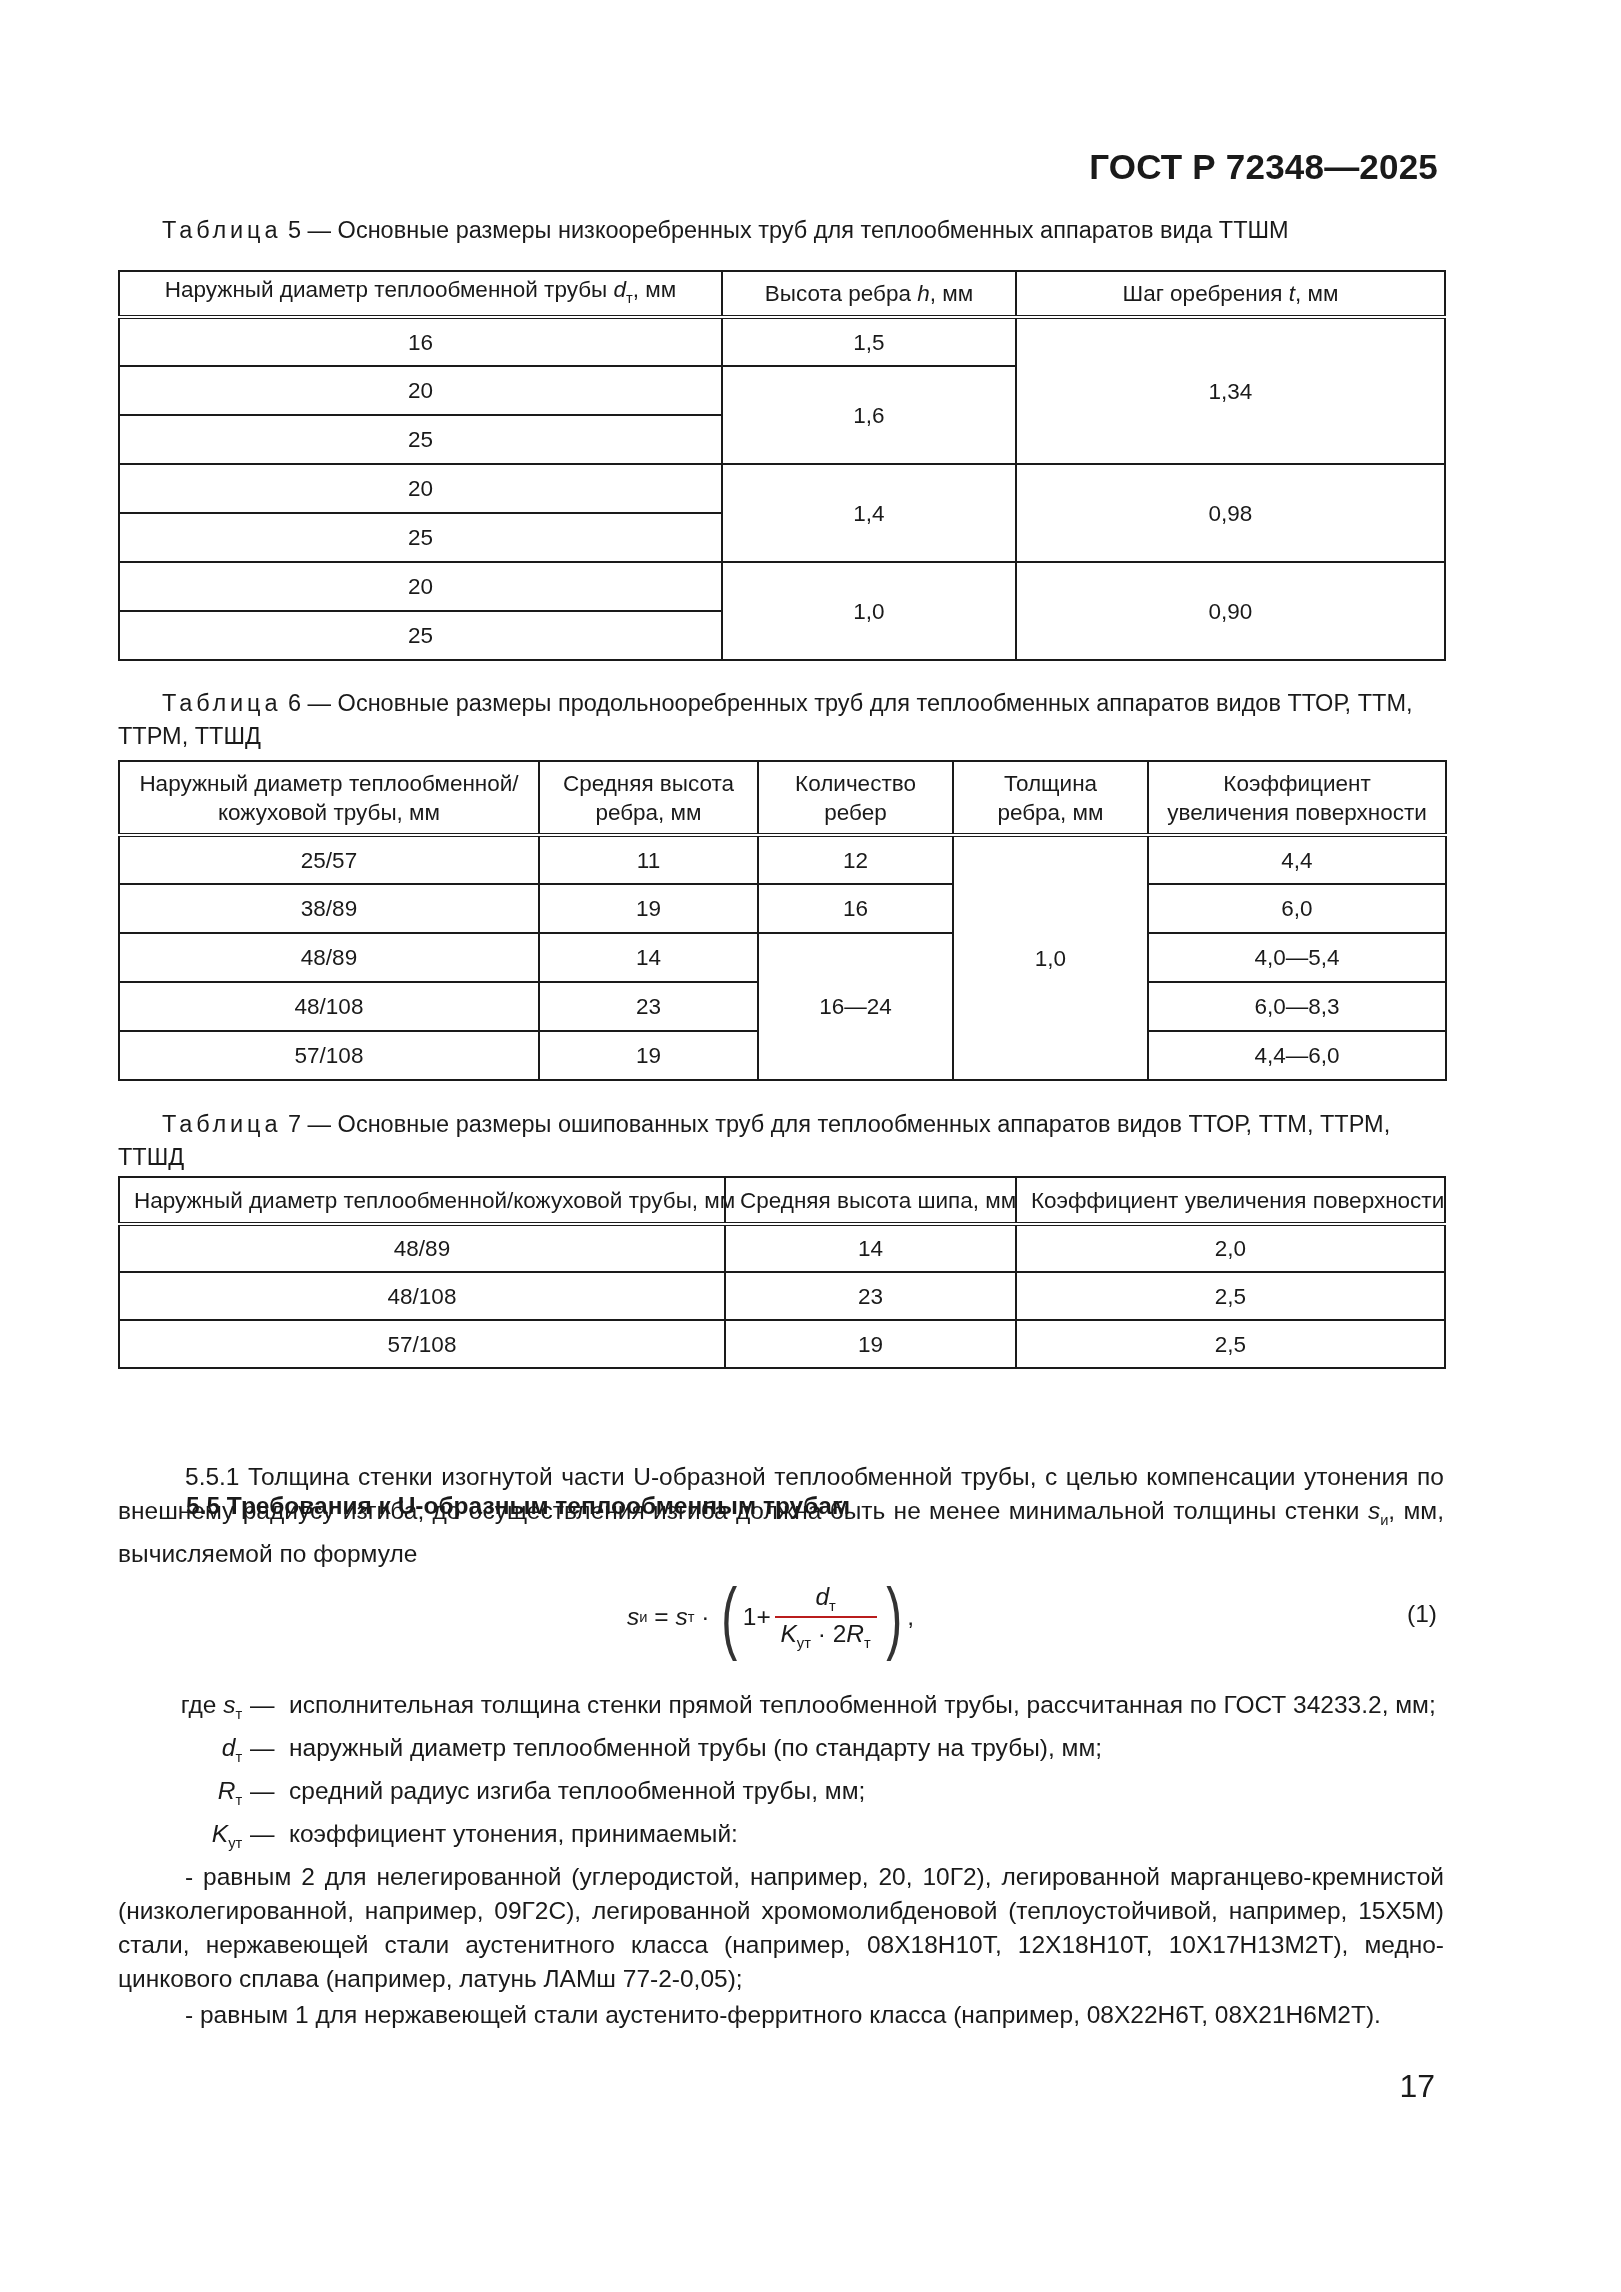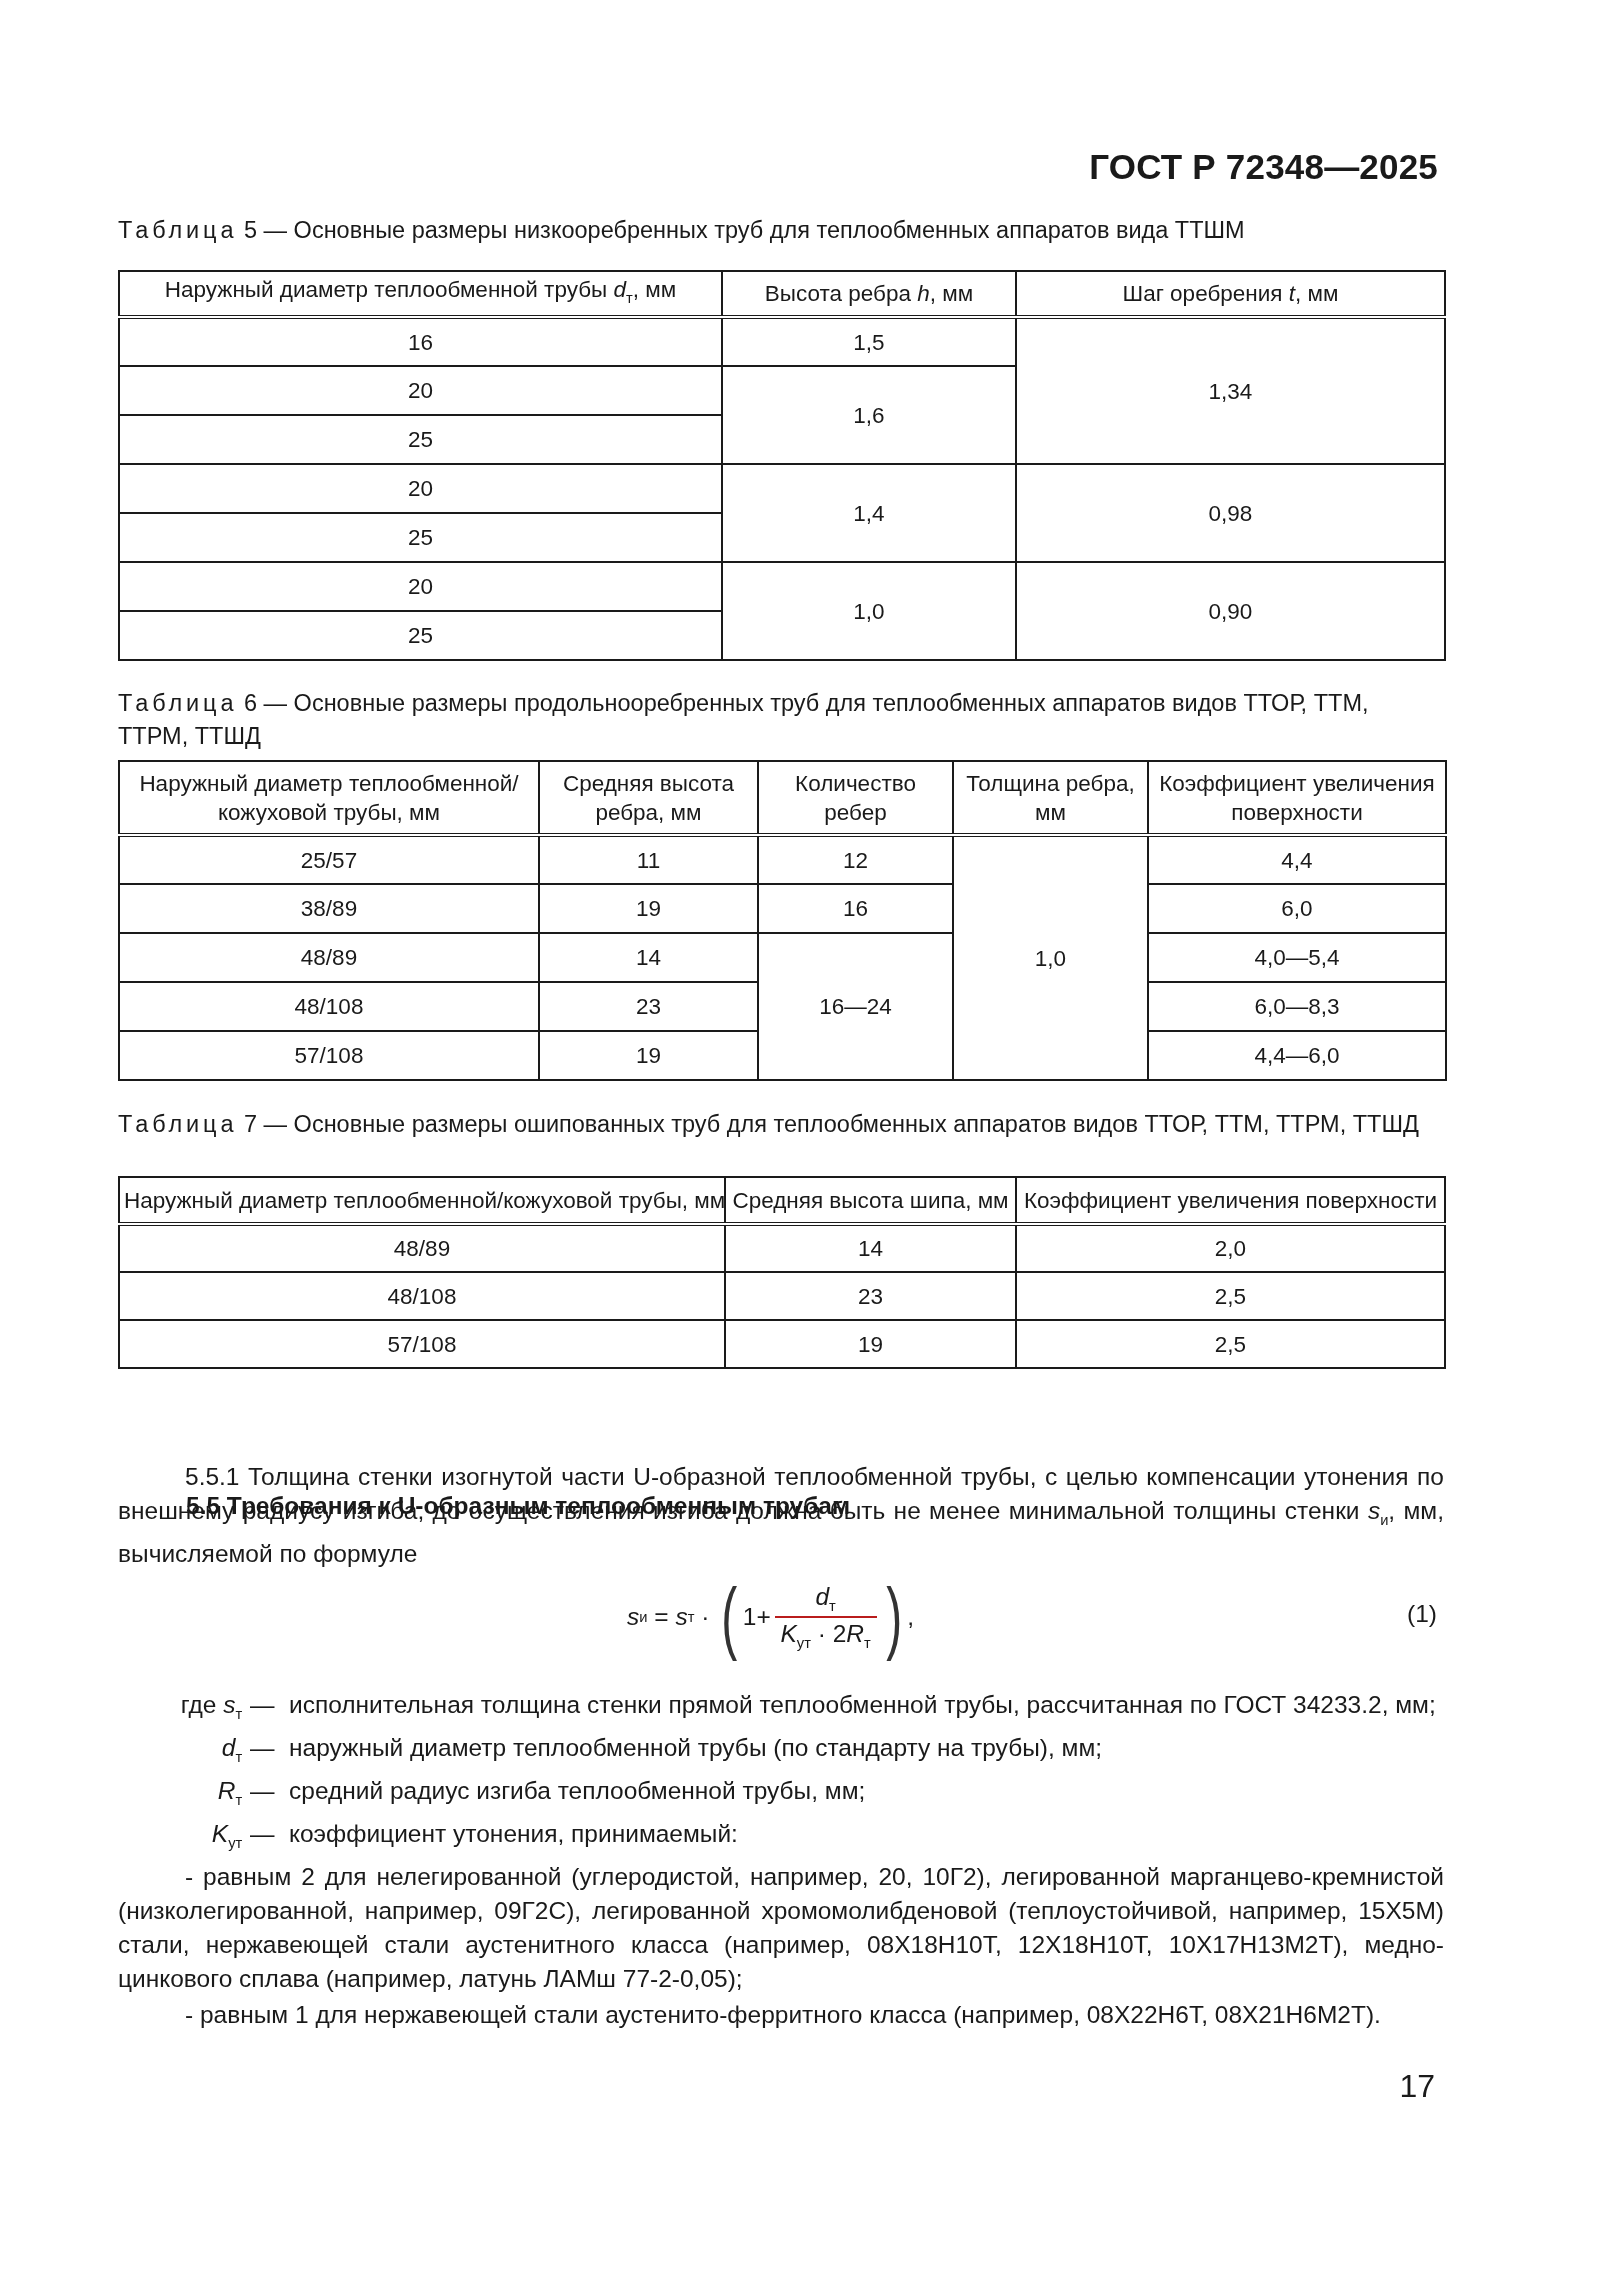--- a/index.html
+++ b/index.html
@@ -4,25 +4,25 @@
 <style>
   html, body { margin: 0; padding: 0; background: #ffffff; }
   body {
     width: 1621px; height: 2293px; position: relative; overflow: hidden;
     font-family: "Liberation Sans", "DejaVu Sans", sans-serif;
     color: #1a1a1a; font-size: 24.5px;
   }
   .abs { position: absolute; }
   .header-code { right: 183px; top: 147px; font-weight: bold; font-size: 35px; letter-spacing: 0.2px; }
   .caption { left: 118px; width: 1326px; font-size: 23.5px; line-height: 33px; }
-  .caption .sp { letter-spacing: 3.9px; }
+  .caption .sp { letter-spacing: 3.9px; margin-left: 44px; }
   table.doc { position: absolute; left: 118px; width: 1326px; border-collapse: collapse; table-layout: fixed; }
   table.doc td, table.doc th {
     border: 2px solid #1a1a1a; text-align: center; vertical-align: middle;
-    font-weight: normal; font-size: 22.5px; padding: 0 4px; line-height: 29px;
+    font-weight: normal; font-size: 22.5px; padding: 0 14px; line-height: 29px;
   }
   table.doc thead th { border-bottom: 4.9px double #1a1a1a; }
   table.doc { border: 2.9px solid #1a1a1a; }
   .t5 tr.h { height: 46px; }
   .t5 tr.r { height: 49px; }
   .t6 tr.h { height: 74px; }
   .t6 tr.r { height: 49px; }
   .t7 tr.h { height: 47px; margin-top: 32px; }
   .t7 tr.r { height: 48px; }
   .t7 th { font-size: 21.6px; white-space: nowrap; }

